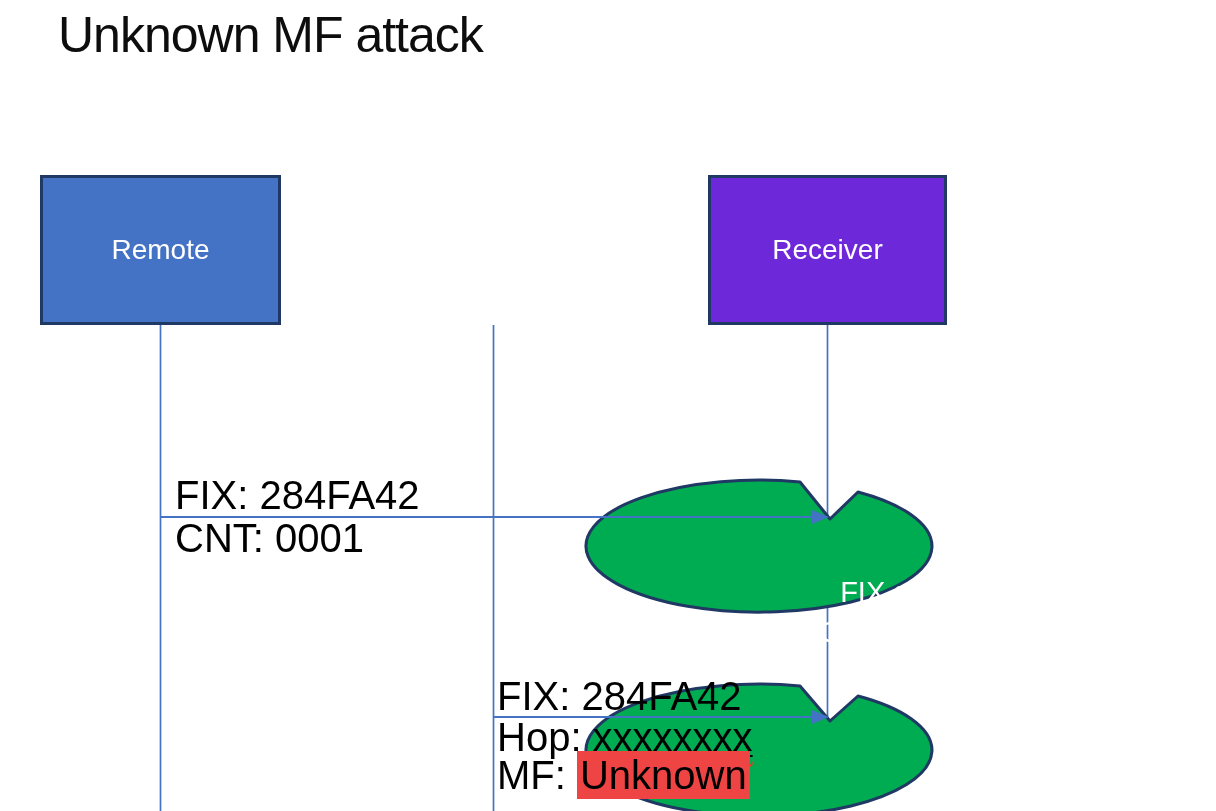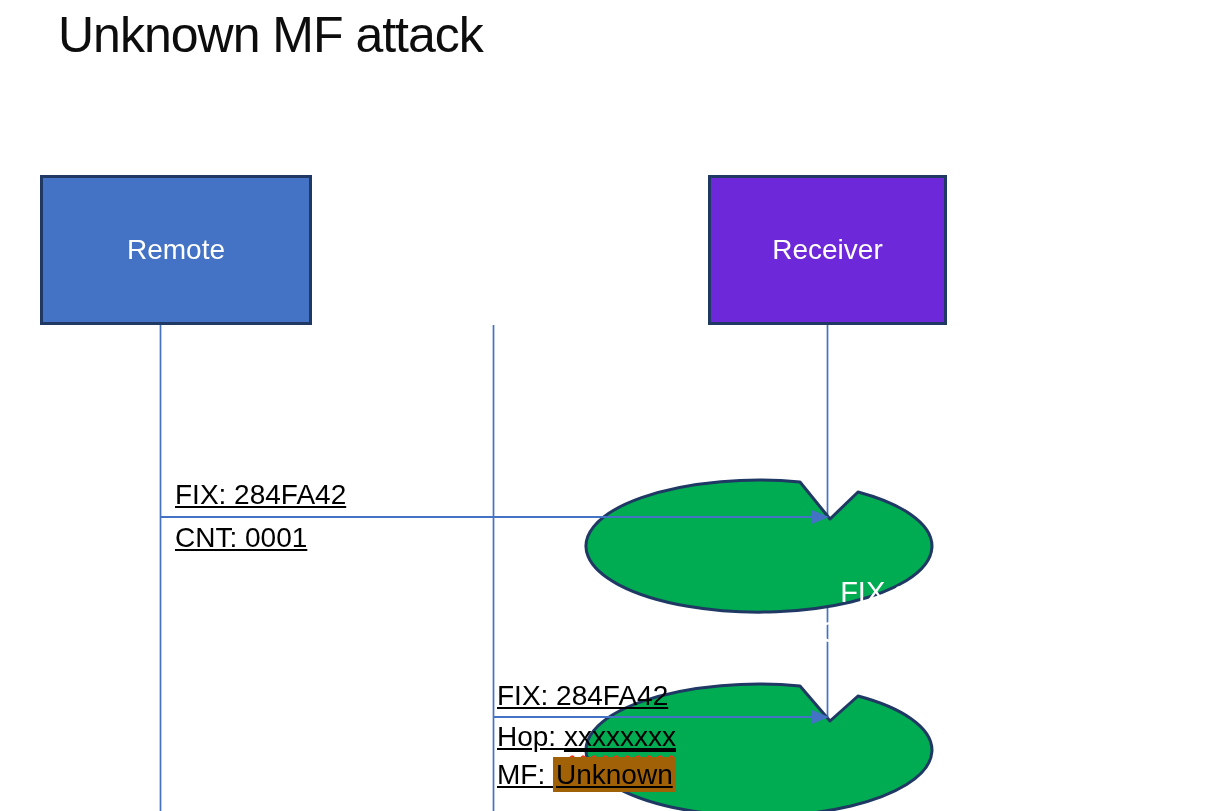--- a/index.html
+++ b/index.html
@@ -7,30 +7,30 @@
     position:relative; width:1216px; height:811px; background:#ffffff;
     overflow:hidden; font-family:"Liberation Sans", sans-serif; color:#000;
   }
   .title {
     position:absolute; left:58px; top:8px; margin:0;
     font-size:50px; font-weight:400; line-height:1.1; letter-spacing:-1px;
     color:#0d0d0d; white-space:nowrap;
   }
   svg.diagram { position:absolute; left:0; top:0; width:1216px; height:811px; }
   .actor {
-    position:absolute; top:175px; width:272px; height:150px;
+    position:absolute; top:175px; width:241px; height:150px;
     box-sizing:border-box; border:3px solid #1f3864;
     display:flex; align-items:center; justify-content:center;
   }
   .actor-label { color:#ffffff; font-size:28px; white-space:nowrap; }
   #actor-remote   { left:40px; }
   #actor-flipper  { left:373px; }
   #actor-receiver { left:708px; width:239px; }
   .msg-label {
-    position:absolute; font-size:28px; line-height:32px; white-space:nowrap;text-decoration:underline;
+    position:absolute; font-size:40px; line-height:32px; white-space:nowrap;
   }
   .hl { padding:2px 3px; }
   .ul {
     text-decoration-line:underline;
     text-decoration-thickness:2px;
     text-underline-offset:4px;
   }
   .sq {
     text-decoration-line:underline;
     text-decoration-style:wavy;
@@ -80,21 +80,21 @@
   </div>
 
   <div class="msg-label" id="msg1-above">FIX: 284FA42</div>
   <div class="msg-label" id="msg1-line2">CNT: 0001</div>
 
   <div class="msg-label" id="msg2-above">FIX: 284FA42</div>
   <div class="msg-label" id="msg2-line2">
     <span>Hop: </span><span class="sq" style="text-decoration-color: rgb(255, 45, 21);"><span class="ul">xxxxxxxx</span></span>
   </div>
   <div class="msg-label" id="msg2-line3">
-    <span>MF: </span><span class="hl" style="background-color: #a16207;">Unknown</span>
+    <span>MF: </span><span class="hl" style="background-color: #ef4444;">Unknown</span>
   </div>
 
   <div class="bubble-text" id="bubble-text-2">
     <div>FIX good</div>
     <div>CNT is ????</div>
     <div>“Opened”</div>
   </div>
 
 </div>
 

